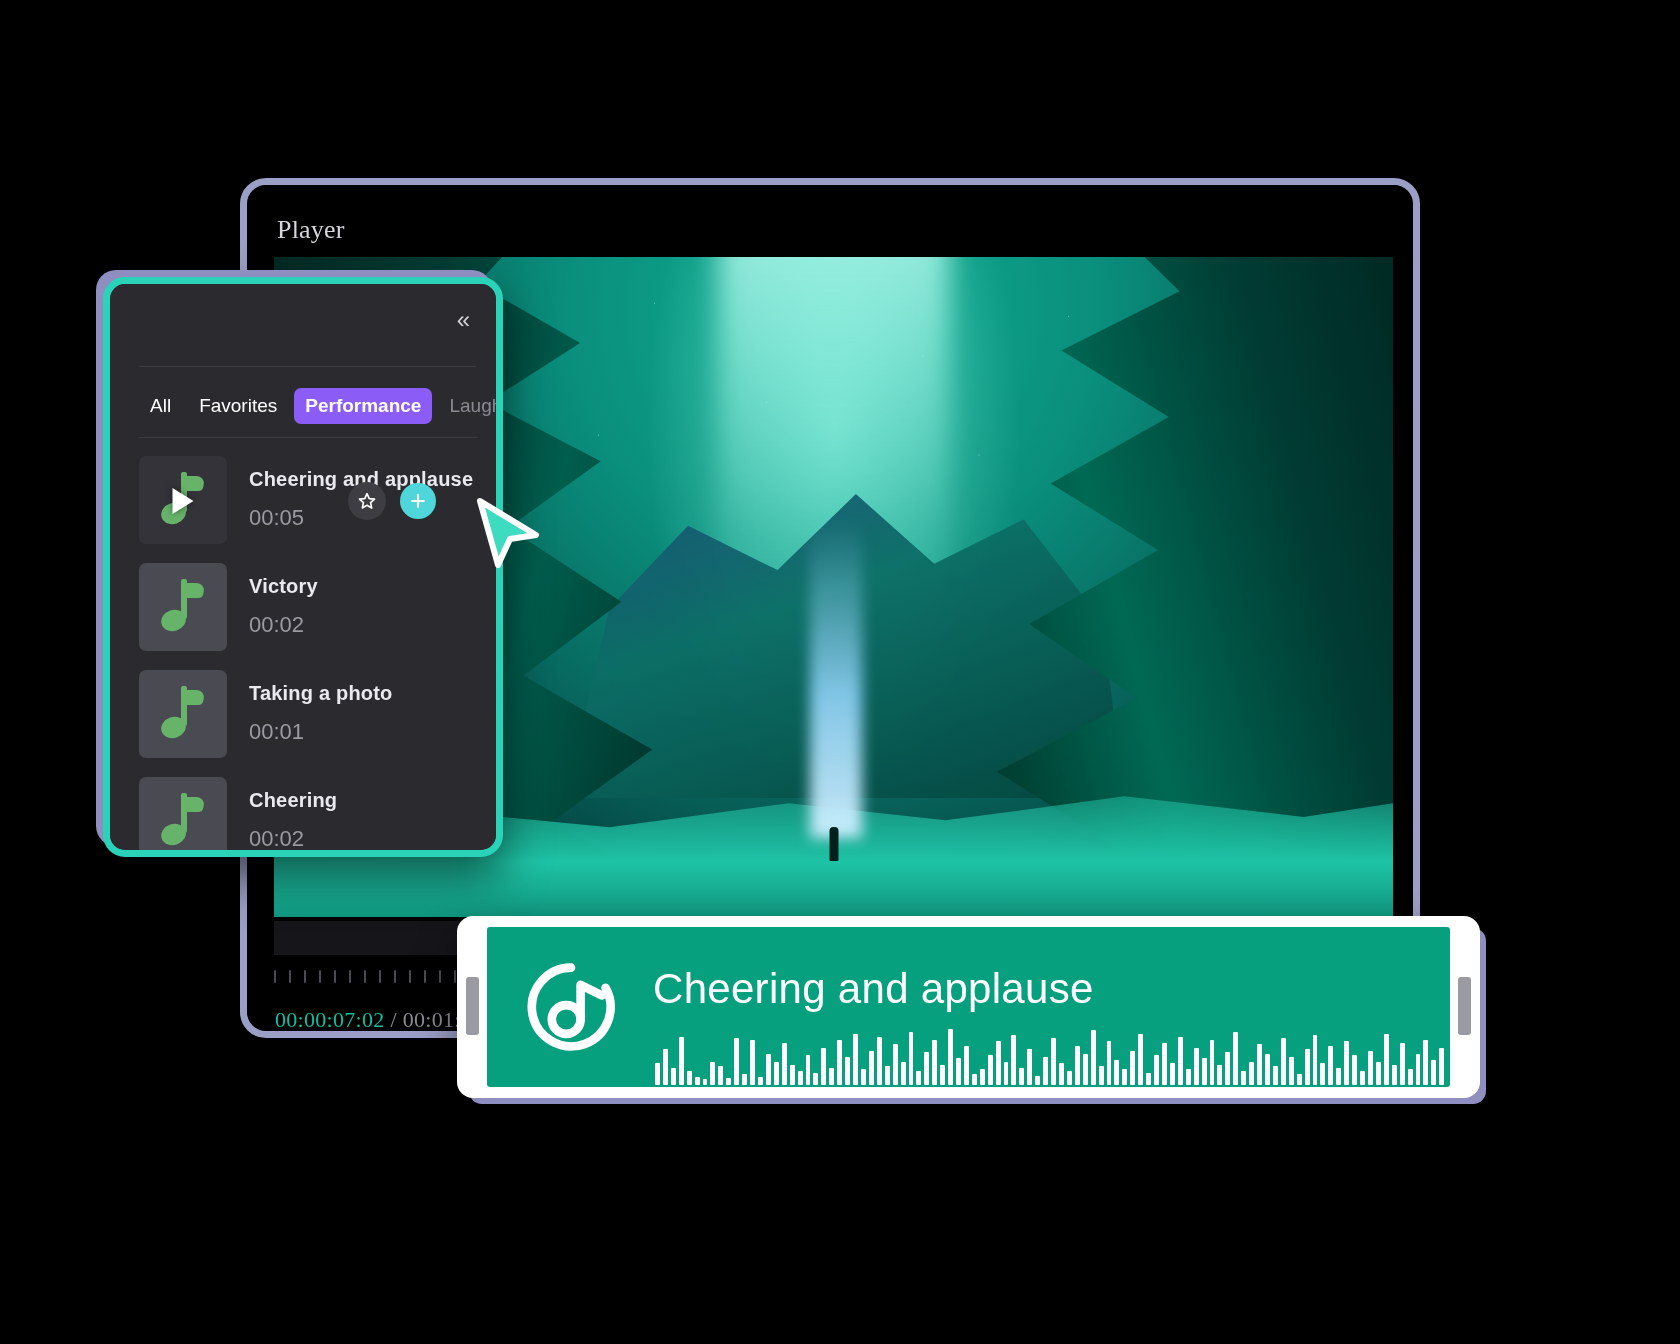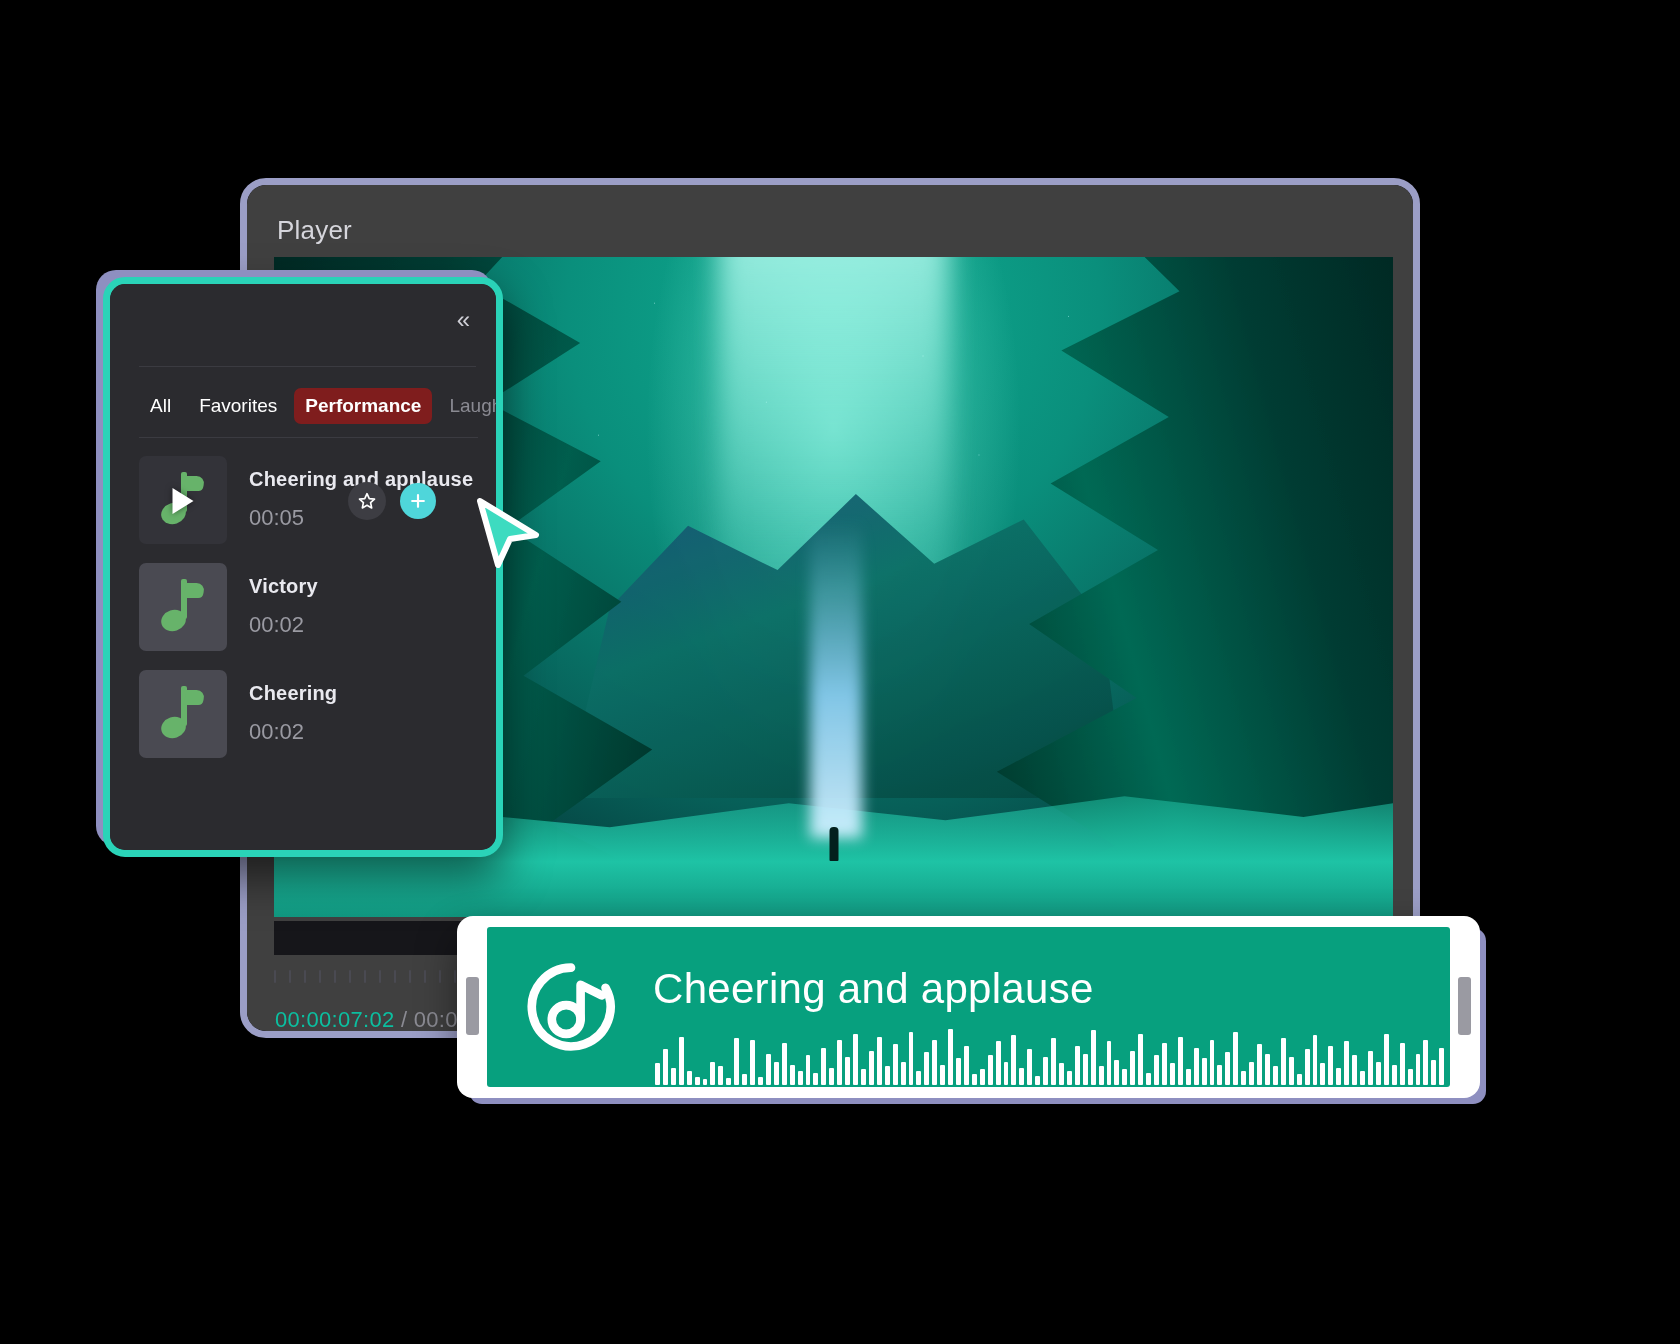--- a/index.html
+++ b/index.html
@@ -12,21 +12,21 @@
   
   #tablet{
     position:absolute; left:240px; top:178px; width:1180px; height:860px;
     background:#1b1b1f;
     border:7px solid #9b9ec6;
     border-radius:26px;
     box-sizing:border-box;
     overflow:hidden;
   }
   #tablet-inner{
-    position:absolute; inset:0; background:#404040; border-radius:19px; overflow:hidden;
+    position:absolute; inset:0; background:#000000; border-radius:19px; overflow:hidden;font-family:Liberation Serif, serif;
   }
   #player-title{
     position:absolute; left:30px; top:30px;
     color:#d6d6dc; font-size:26px; letter-spacing:.2px;
   }
   #video-area{
     position:absolute; left:27px; top:72px; right:20px; height:660px;
     background:#05261f; overflow:hidden;
   }
   
@@ -126,21 +126,21 @@
   #collapse-btn{
     position:absolute; right:26px; top:24px; color:#cfcfd6; font-size:24px; cursor:pointer;
     line-height:1;
   }
   #tab-divider{position:absolute; left:29px; right:20px; top:82px; height:1px; background:#3b3b41;}
 
   #filters{position:absolute; left:29px; top:100px; right:18px; height:44px; display:flex; align-items:center; gap:6px;}
   .chip{
     color:#ffffff; font-size:19px; padding:7px 11px; border-radius:7px; white-space:nowrap; cursor:pointer;
   }
-  .chip.active{background:#7f1d1d; color:#fff; font-weight:bold;}
+  .chip.active{background:#8b5cf6; color:#fff; font-weight:bold;}
   .chip.muted{color:#8a8a92;}
   #list-divider{position:absolute; left:29px; right:18px; top:153px; height:1px; background:#3b3b41;}
 
   #fx-list{position:absolute; left:29px; top:162px; right:12px; bottom:0;}
   .fx-row{position:relative; height:107px; display:flex; align-items:center;}
   .thumb{
     width:88px;height:88px;border-radius:7px;background:#4a4a52;
     display:flex;align-items:center;justify-content:center;flex:0 0 auto;position:relative;
   }
   .thumb.dark{background:#333339;}
@@ -315,20 +315,33 @@
               <span class="stem"></span>
               <span class="flag"></span>
           </div>
         </div>
         <div class="fx-text">
           <div class="fx-title">Victory</div>
           <div class="fx-dur">00:02</div>
         </div>
       </div>
 
+      <div class="fx-row">
+        <div class="thumb">
+          <div class="note">
+            <span class="head"></span>
+              <span class="stem"></span>
+              <span class="flag"></span>
+          </div>
+        </div>
+        <div class="fx-text">
+          <div class="fx-title">Taking a photo</div>
+          <div class="fx-dur">00:01</div>
+        </div>
+      </div>
 
       <div class="fx-row">
         <div class="thumb">
           <div class="note">
             <span class="head"></span>
               <span class="stem"></span>
               <span class="flag"></span>
           </div>
         </div>
         <div class="fx-text">

